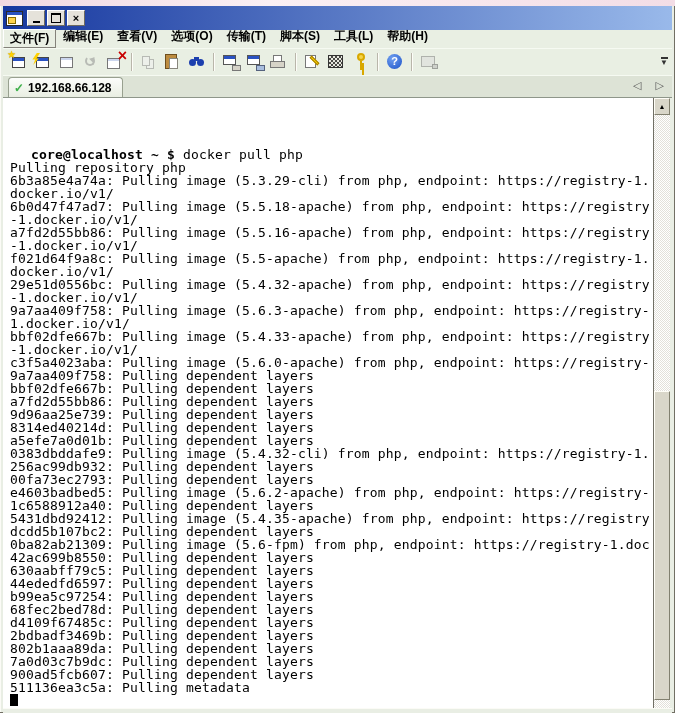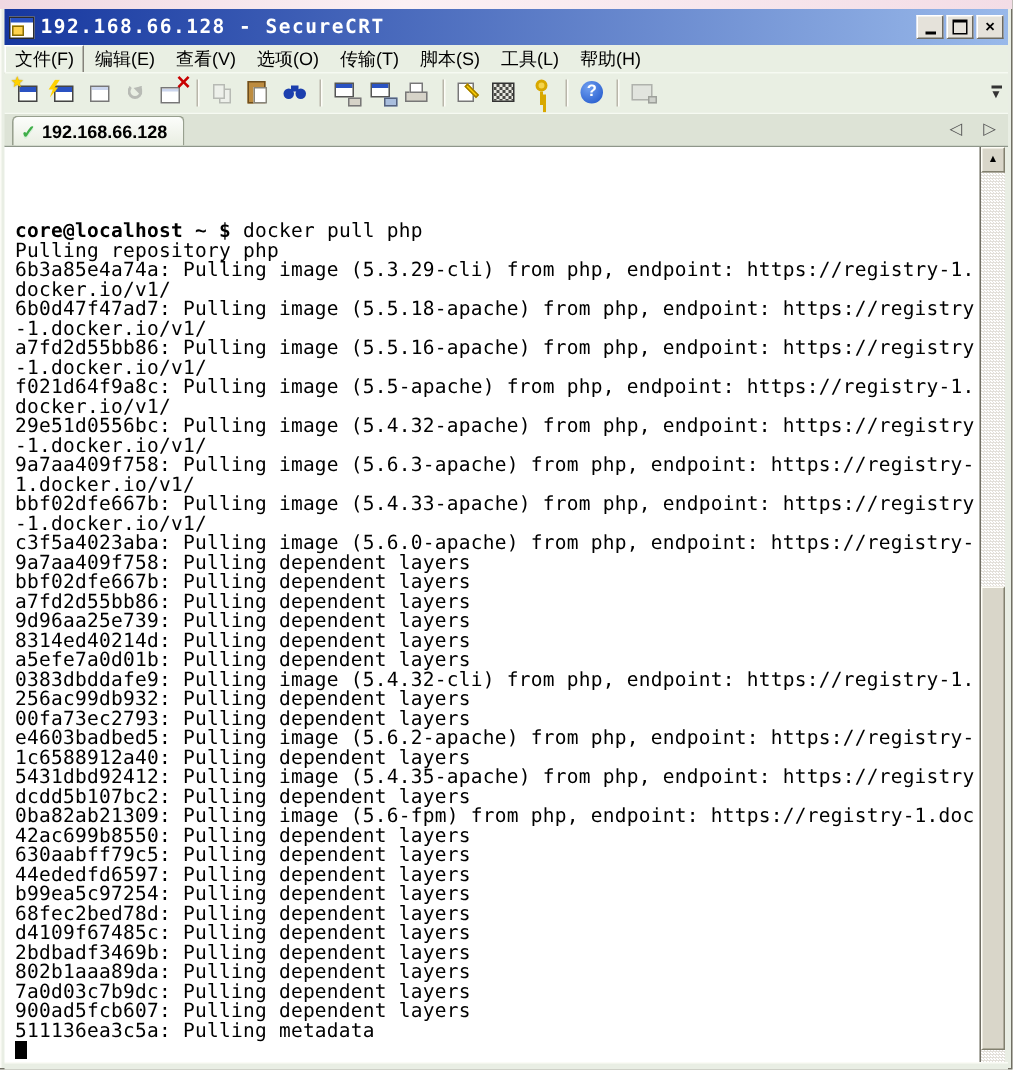--- a/index.html
+++ b/index.html
@@ -23,21 +23,21 @@
     font-family:"DejaVu Sans Mono","Liberation Mono",monospace;}
   .win-btns{display:flex;gap:2px;}
   .win-btn{
     width:16px;height:14px;background:#e5e2da;border:1px solid;border-color:#fff #6d6a60 #6d6a60 #fff;
     display:flex;align-items:center;justify-content:center;position:relative;cursor:default;
   }
   .glyph-min{width:7px;height:2px;background:#000;margin-top:7px;}
   .glyph-max{width:8px;height:7px;border:1px solid #000;border-top-width:2px;}
   .glyph-close{font:bold 11px/11px "Liberation Sans",sans-serif;color:#000;}
   
-  .menubar{height:18px;margin:0 3px;display:flex;align-items:center;background:#e9efe3;font-size:12px;color:#000;}
+  .menubar{height:18px;margin:0 3px;display:flex;align-items:flex-end;background:#e9efe3;font-size:12px;color:#000;font-weight:bold;}
   .menu-item{padding:3px 7px;white-space:nowrap;}
   .menu-item.hot{border:1px solid;border-color:#fff #84827a #84827a #fff;padding:0 6px;}
   
   .toolbar{height:26px;margin:0 3px;display:flex;align-items:center;background:#e9efe3;padding-left:4px;position:relative;
     border-top:1px solid #f6faf2;}
   .tbsep{width:0;height:18px;border-left:1px solid #b9b6aa;border-right:1px solid #fdfdf8;margin:0 4px;}
   .tb-overflow{position:absolute;right:2px;top:2px;width:12px;height:20px;display:flex;flex-direction:column;align-items:center;justify-content:center;color:#333;}
   .tb-overflow i{display:block;width:7px;height:2px;background:#333;margin-bottom:1px;}
   .tb-overflow b{font-size:8px;line-height:6px;}
   .ic{position:relative;width:24px;height:20px;display:inline-block;flex:0 0 auto;}
@@ -87,21 +87,21 @@
   .tab-scrollers{position:absolute;right:8px;top:3px;display:flex;gap:14px;color:#555;font-size:11px;}
   
   .term-row{display:flex;margin:0 3px;height:610px;border-top:1px solid #8e968a;}
   .term{
     width:650px;height:100%;background:var(--term-bg,#fff);color:var(--term-fg,#000);
     font-family:"DejaVu Sans Mono","Liberation Mono",monospace;
     font-size:13px;line-height:13px;letter-spacing:0.17px;
     padding:50px 0 0 7px;box-sizing:border-box;overflow:hidden;white-space:pre;
   }
   .term-line{height:13px;}
-  .prompt{font-weight:bold;}
+  .prompt{font-weight:bold;margin-left:21px;}
   .cursor-block{display:inline-block;width:8px;height:12px;background:#000;vertical-align:top;}
   
   .scrollbar{width:17px;height:100%;position:relative;background:repeating-conic-gradient(#ffffff 0 25%,#e3e0da 0 50%) 0 0/2px 2px;border-left:1px solid #706e64;box-sizing:border-box;}
   .sb-btn{
     position:absolute;left:0;top:0;width:16px;height:17px;background:#d9d6c9;
     border:1px solid;border-color:#fffef7 #82806f #82806f #fffef7;box-sizing:border-box;
     display:flex;align-items:center;justify-content:center;font-size:7px;color:#000;
   }
   .sb-thumb{
     position:absolute;left:0;top:293px;width:16px;height:309px;background:#d9d6c9;
@@ -109,21 +109,20 @@
   }
   .bottom-frame{height:8px;margin:0 3px;background:#e9eee4;border-top:1px solid #fbfbf6;}
 </style>
 </head>
 <body>
 
 <div class="desktop-strip"></div>
 
 <div class="titlebar">
   <span class="title-icon"></span>
-  <span class="title-text">192.168.66.128 - SecureCRT</span>
   <span class="win-btns">
     <span class="win-btn">
         <span class="glyph-min"></span>
       </span>
     <span class="win-btn">
         <span class="glyph-max"></span>
       </span>
     <span class="win-btn">
         <span class="glyph-close">×</span>
       </span>

